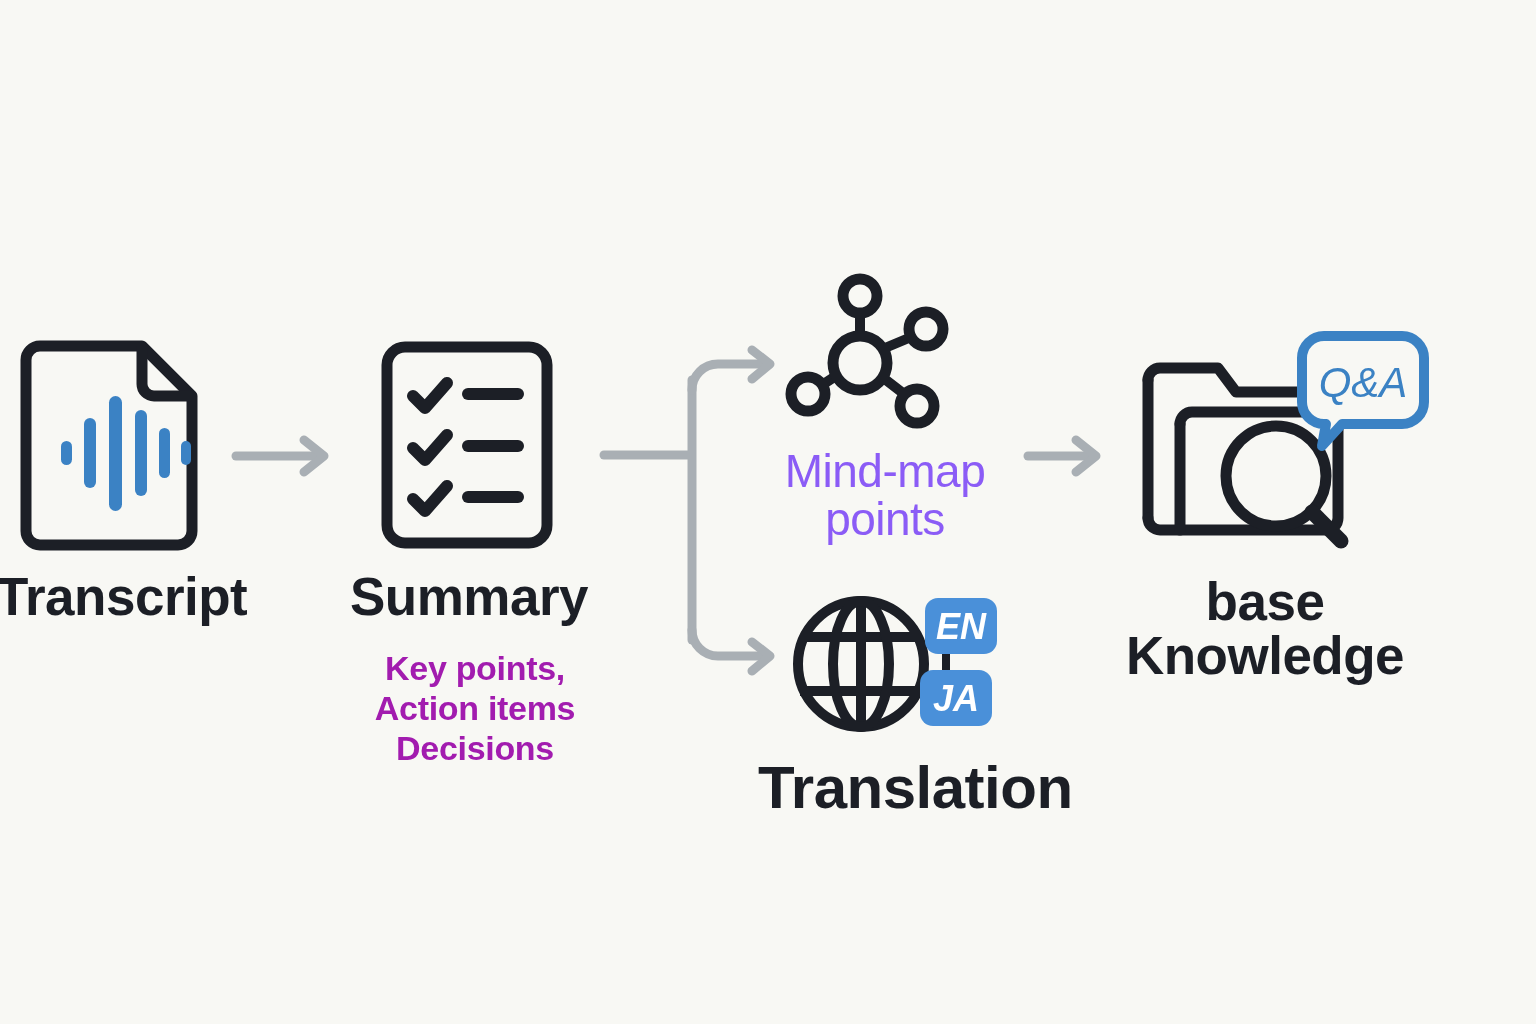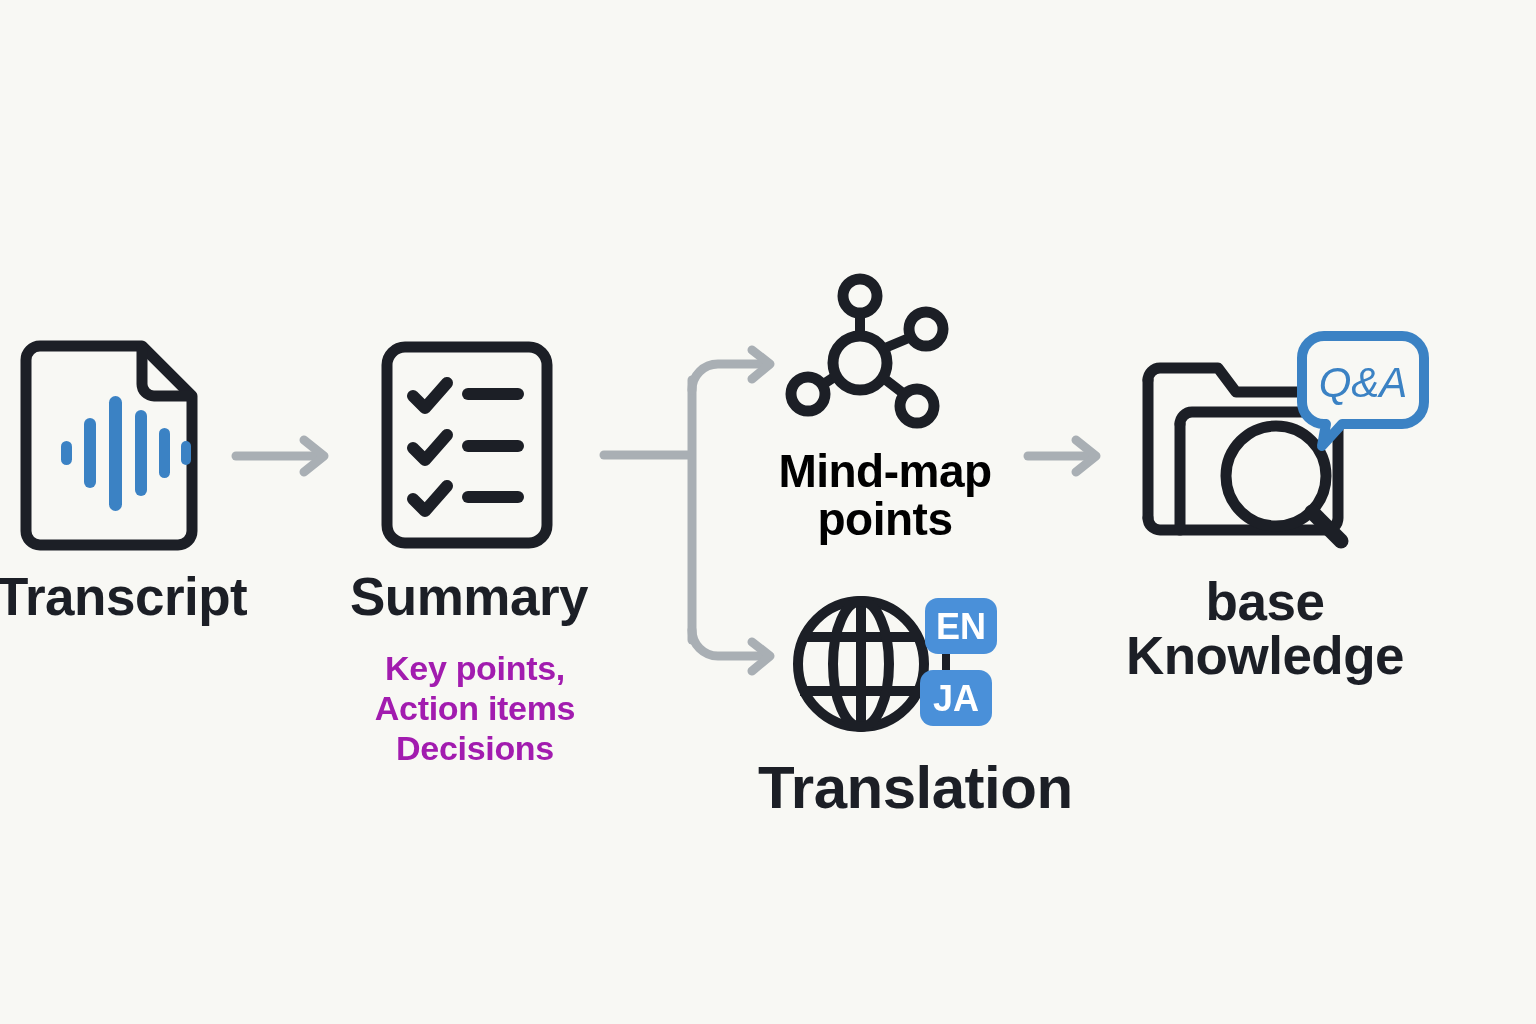--- a/index.html
+++ b/index.html
@@ -28,22 +28,22 @@
   .sublabel {
     position: absolute;
     color: #a21caf;
     font-weight: bold;
     letter-spacing: -0.3px;
     line-height: 1.18;
     text-align: center;
   }
   .plainlabel {
     position: absolute;
-    color: #000000;
-    font-weight: bold;
+    color: #8b5cf6;
+    font-weight: normal;
     letter-spacing: -0.5px;
     line-height: 1.04;
     text-align: center;
   }
   svg { display: block; overflow: visible; }
 
   
   #transcript-icon { left: 14px; top: 338px; }
   #transcript-label { left: -4px; top: 570px; font-size: 53px; }
 
@@ -56,21 +56,21 @@
   #summary-sub { left: 325px; top: 648px; width: 300px; font-size: 34px; }
 
   
   #branch-connector { left: 600px; top: 350px; }
 
   
   #mindmap-icon { left: 788px; top: 275px; }
   #mindmap-label { left: 750px; top: 448px; width: 270px; font-size: 46px; }
 
   
-  #translation-icon { left: 795px; top: 592px; }
+  #translation-icon { left: 795px; top: 592px; font-style: italic; }
   #translation-label { left: 758px; top: 757px; font-size: 60px; }
 
   
   #arrow-2 { left: 1026px; top: 438px; }
 
   
   #kb-icon { left: 1136px; top: 336px; font-style: italic; }
   #kb-label { left: 1100px; top: 575px; width: 330px; font-size: 53px; text-align: center; white-space: normal; }
 </style>
 </head>

